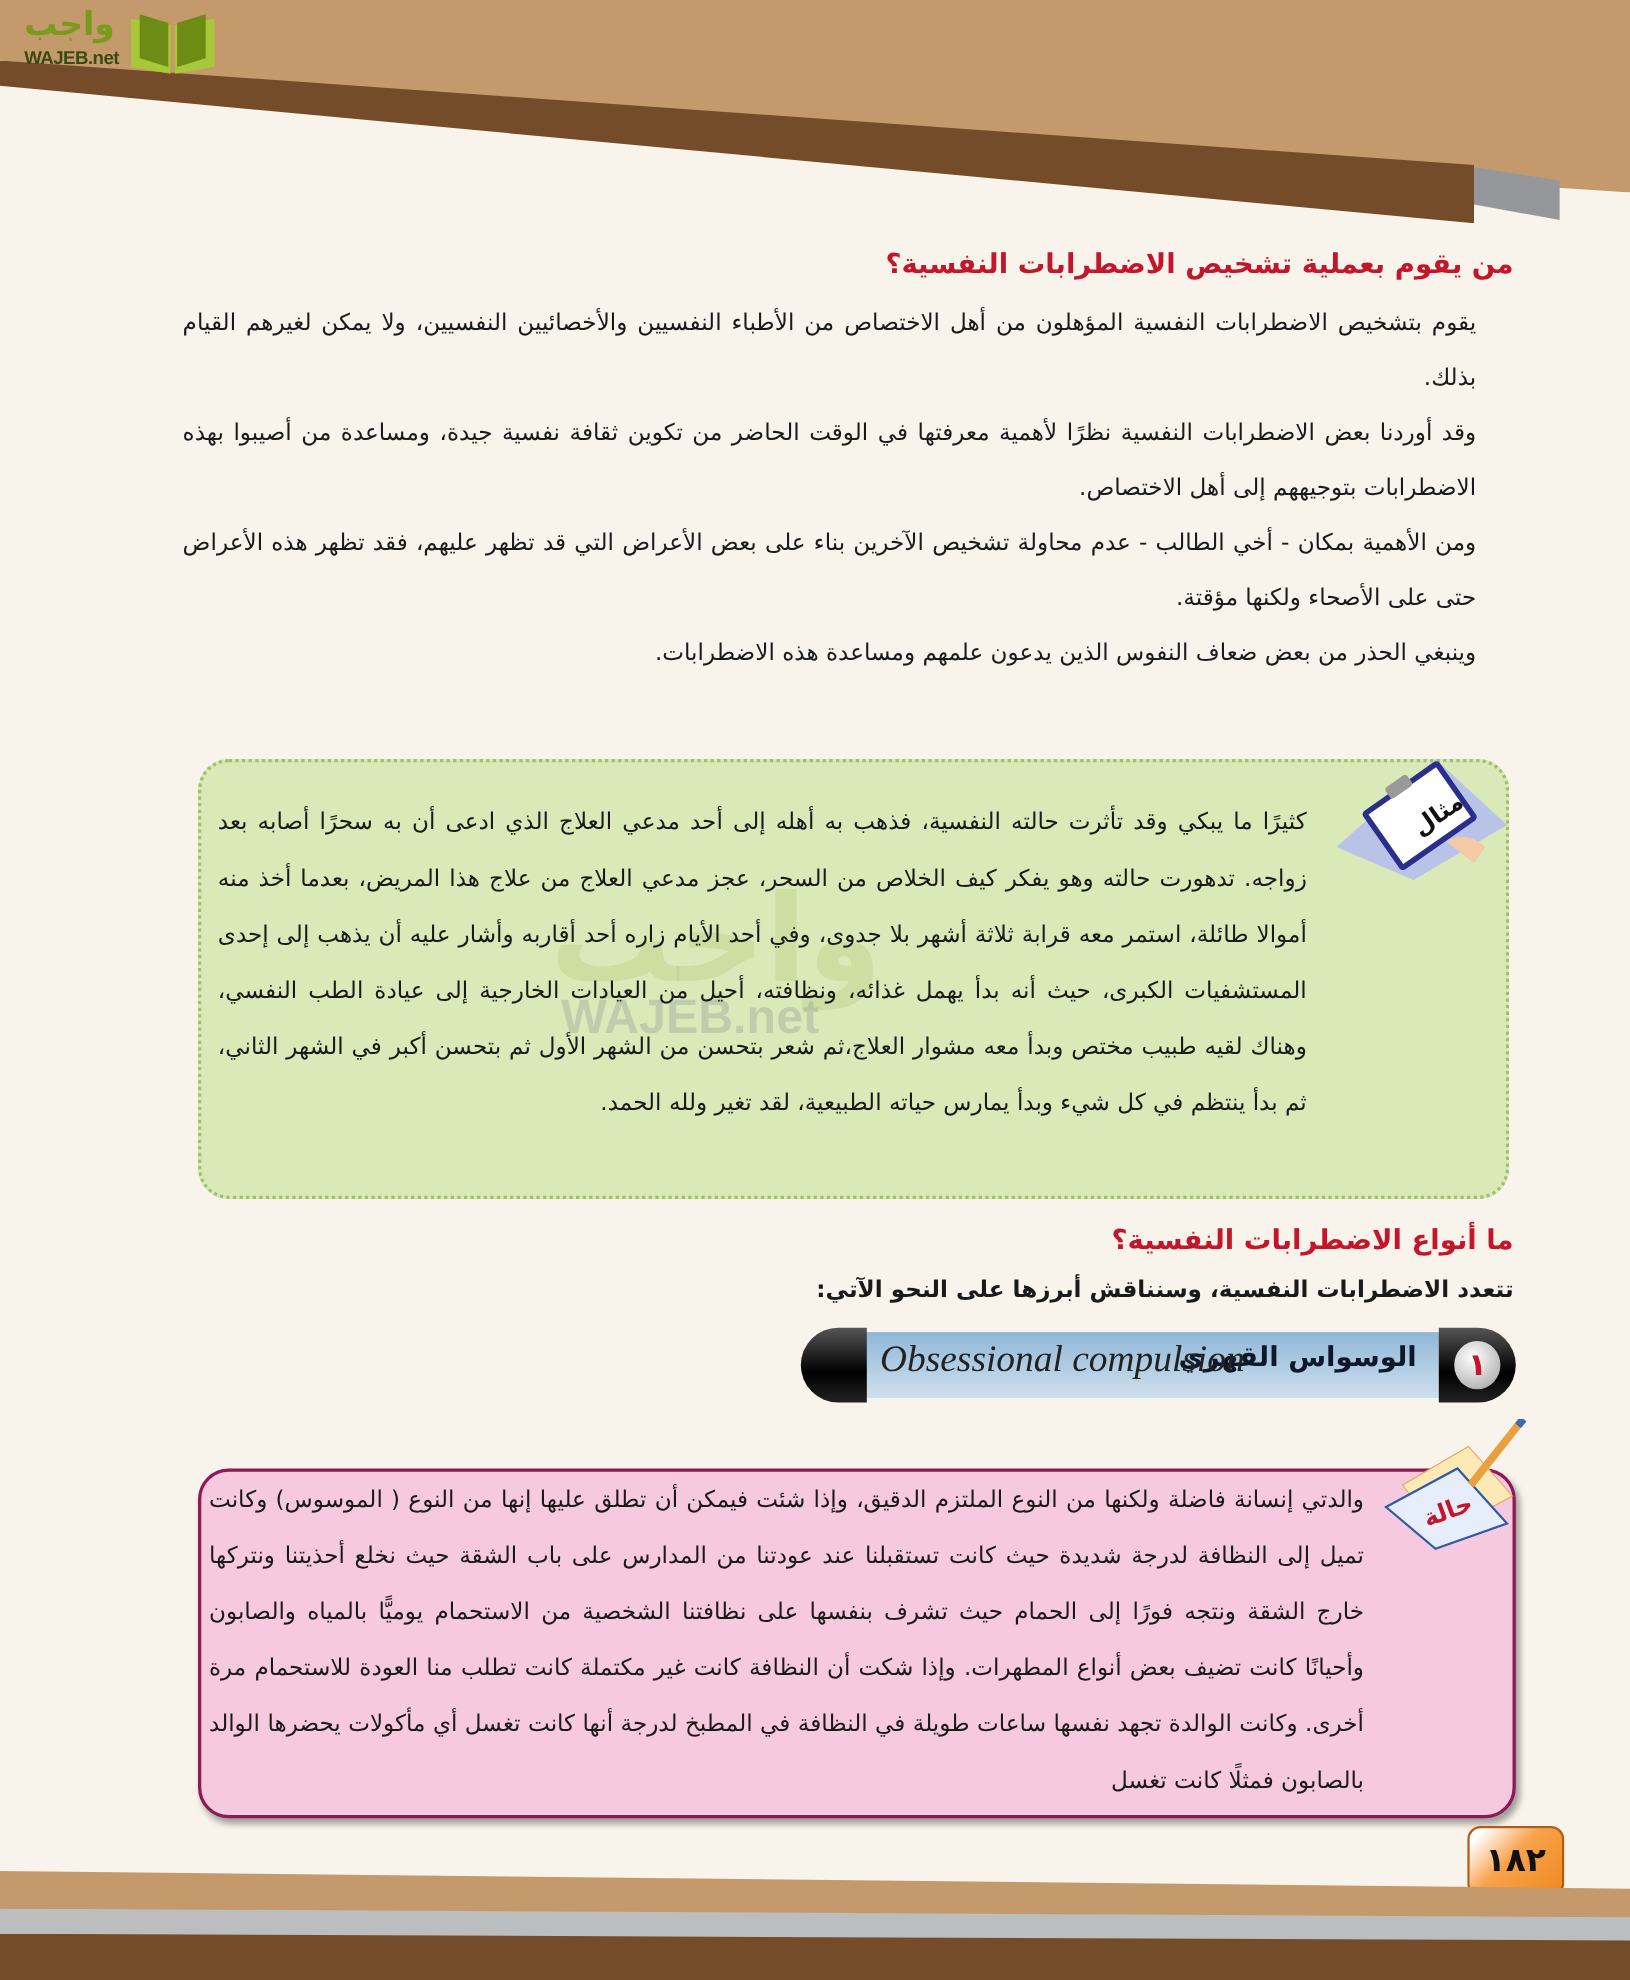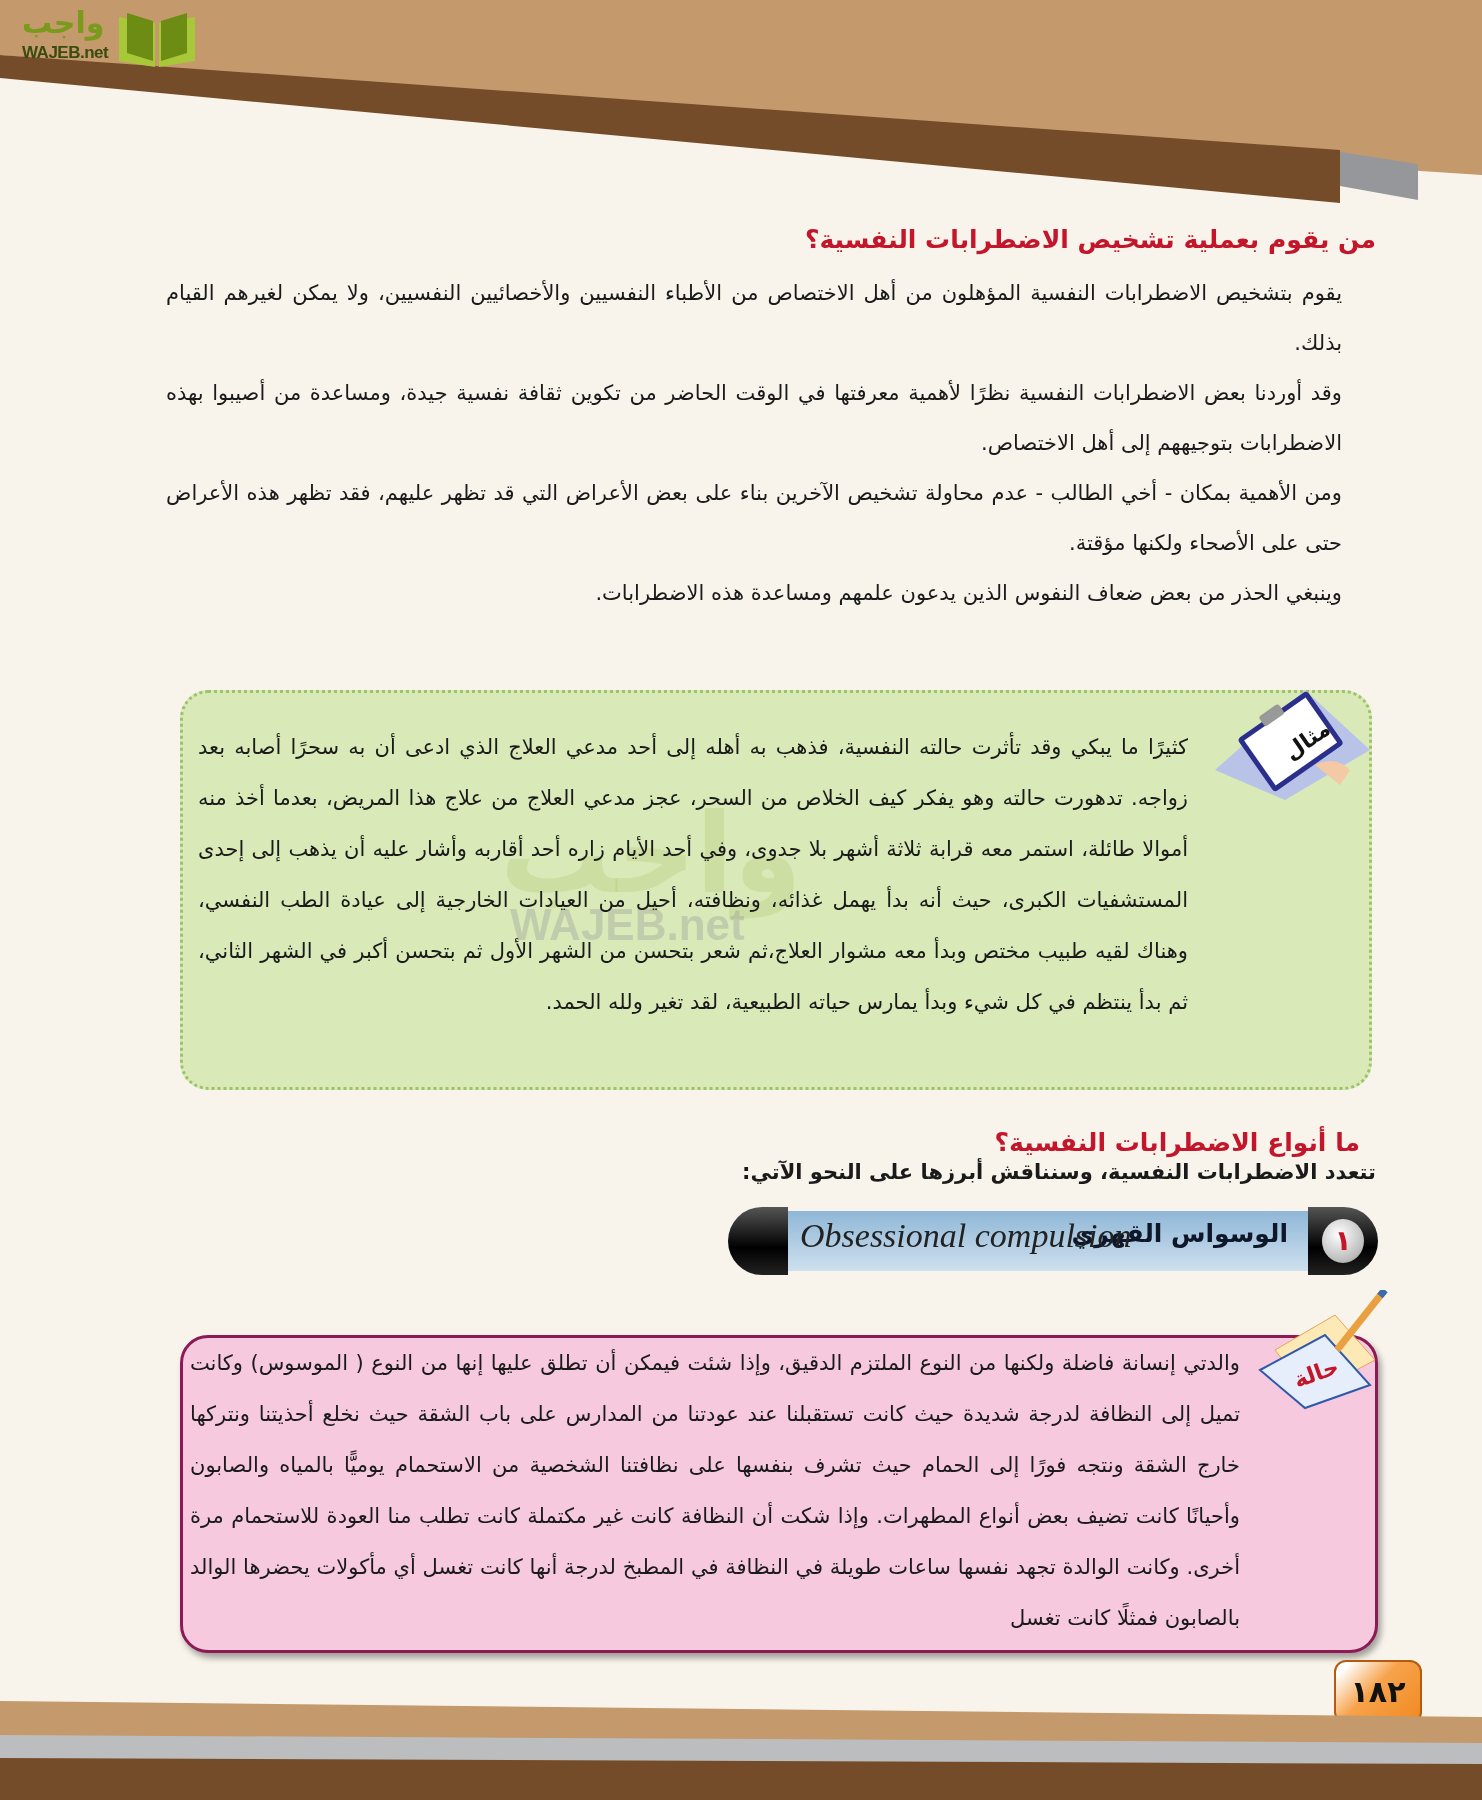--- a/index.html
+++ b/index.html
@@ -99,21 +99,21 @@
   <polygon points="20,90 110,10 175,70 90,120" fill="#b9c3e8"></polygon>
   <g transform="rotate(-35 95 65)">
     <rect x="55" y="30" width="85" height="65" rx="4" fill="#2b2f8c"></rect>
     <rect x="60" y="35" width="75" height="55" fill="#fff"></rect>
     <rect x="85" y="24" width="24" height="12" rx="3" fill="#999"></rect>
   </g>
   <text x="92" y="82" font-size="22" font-weight="bold" fill="#111" transform="rotate(-35 92 75)">مثال</text>
   <path d="M120 85 q20 -10 35 5 l-10 15 z" fill="#f3c9a6"></path>
 </svg>
 
-<h2 class="heading rtl" style="right:106px; top:1112px; margin:16px;">ما أنواع الاضطرابات النفسية؟</h2>
+<h2 class="heading rtl" style="right:106px; top:1112px; margin:0;">ما أنواع الاضطرابات النفسية؟</h2>
 <div class="rtl" style="position:absolute; right:106px; top:1160px; font-size:21px; font-weight:bold;">تتعدد الاضطرابات النفسية، وسنناقش أبرزها على النحو الآتي:</div>
 
 <div class="banner">
   <div class="banner-bar"></div>
   <div class="banner-capL"></div>
   <div class="banner-capR">
     <div class="banner-num">١</div>
   </div>
   <div class="banner-ar">الوسواس القهري</div>
   <div class="banner-en">Obsessional compulsion</div>

